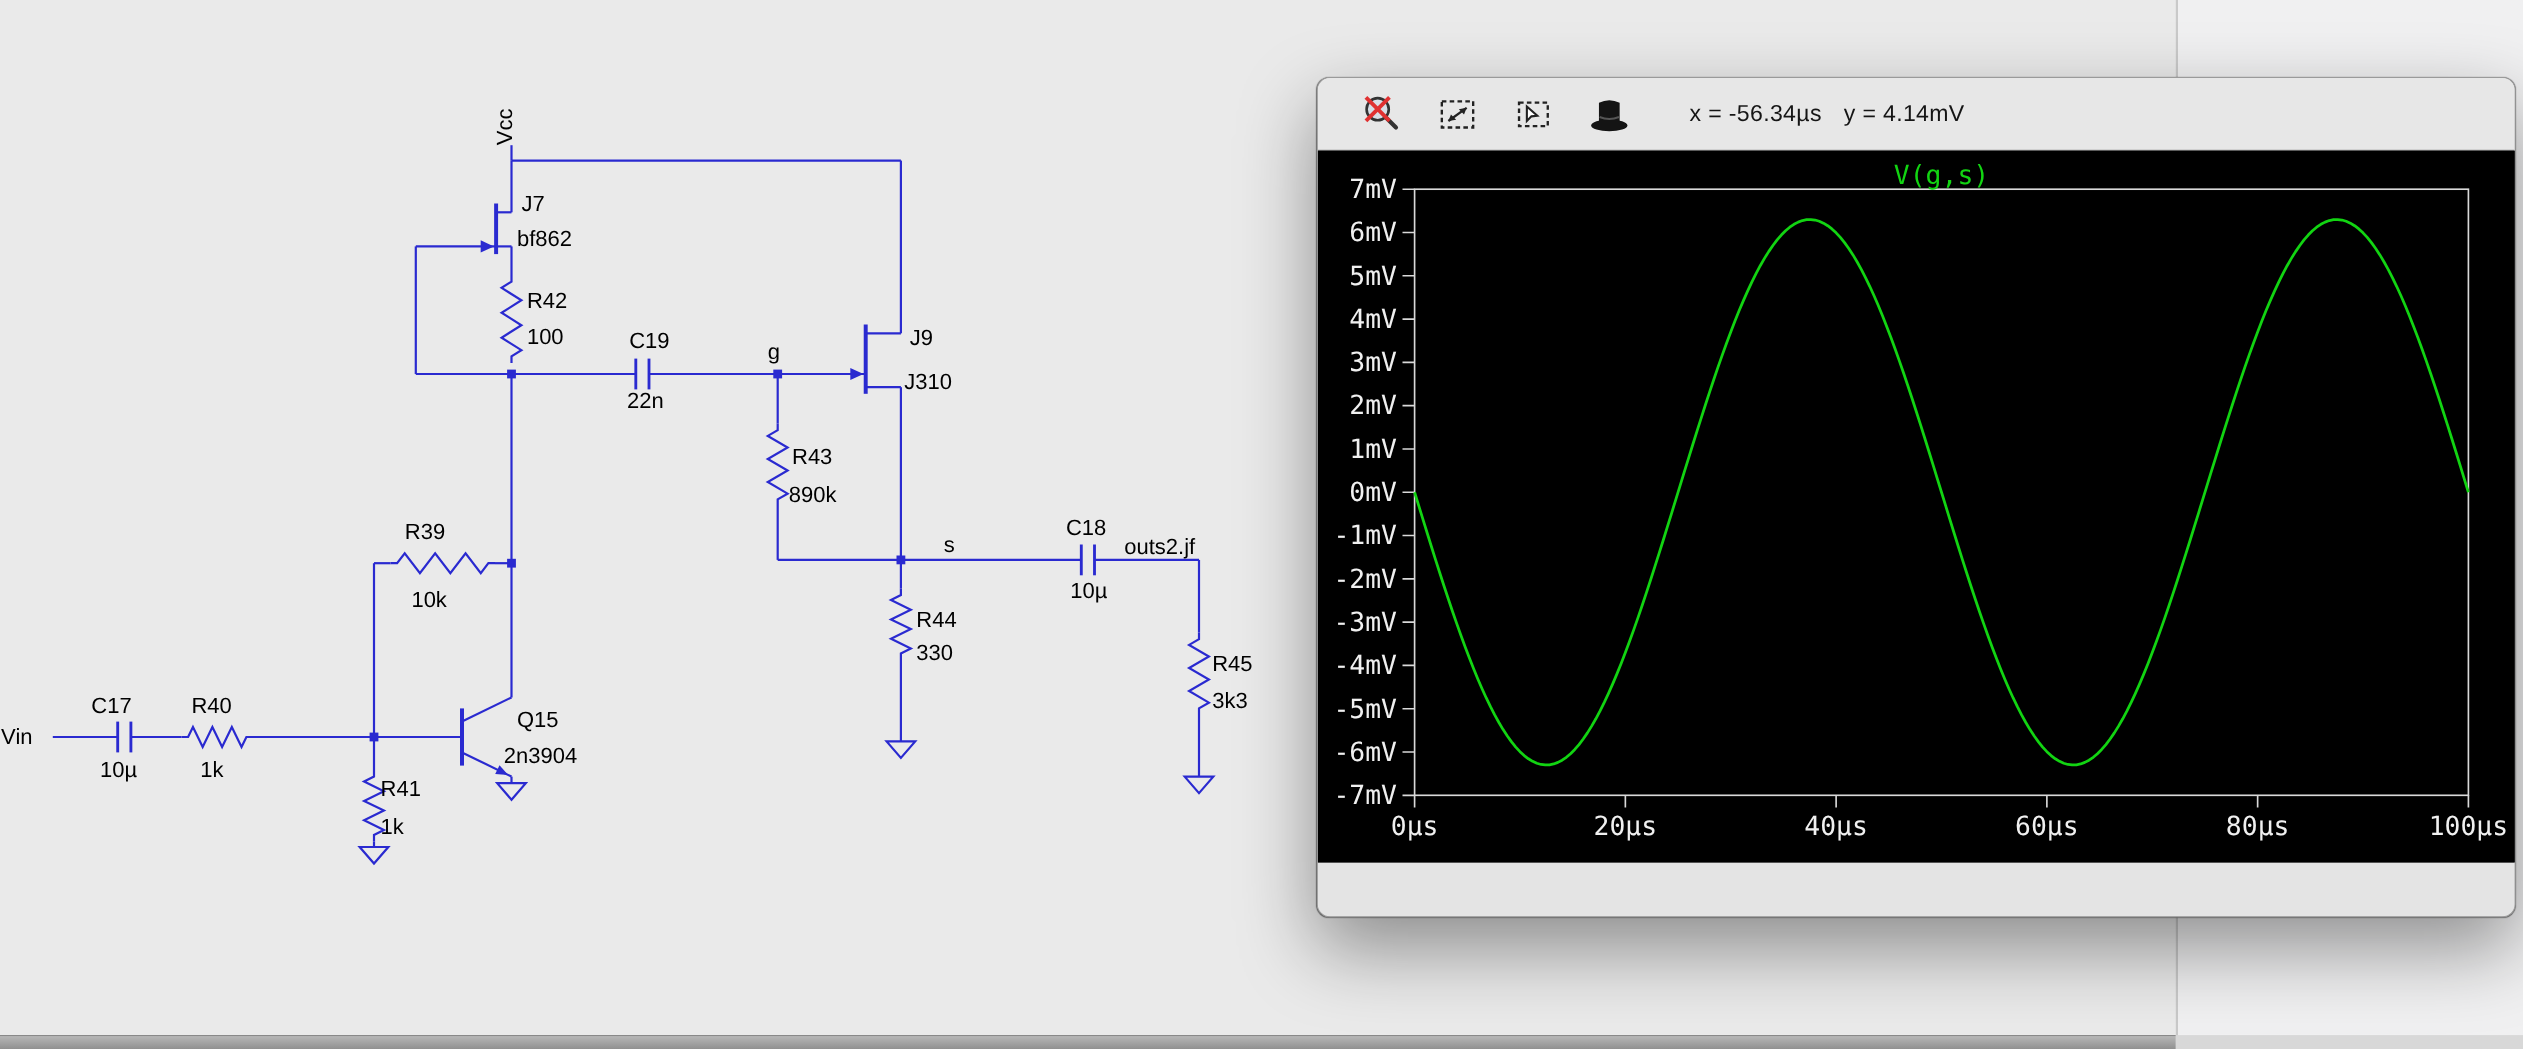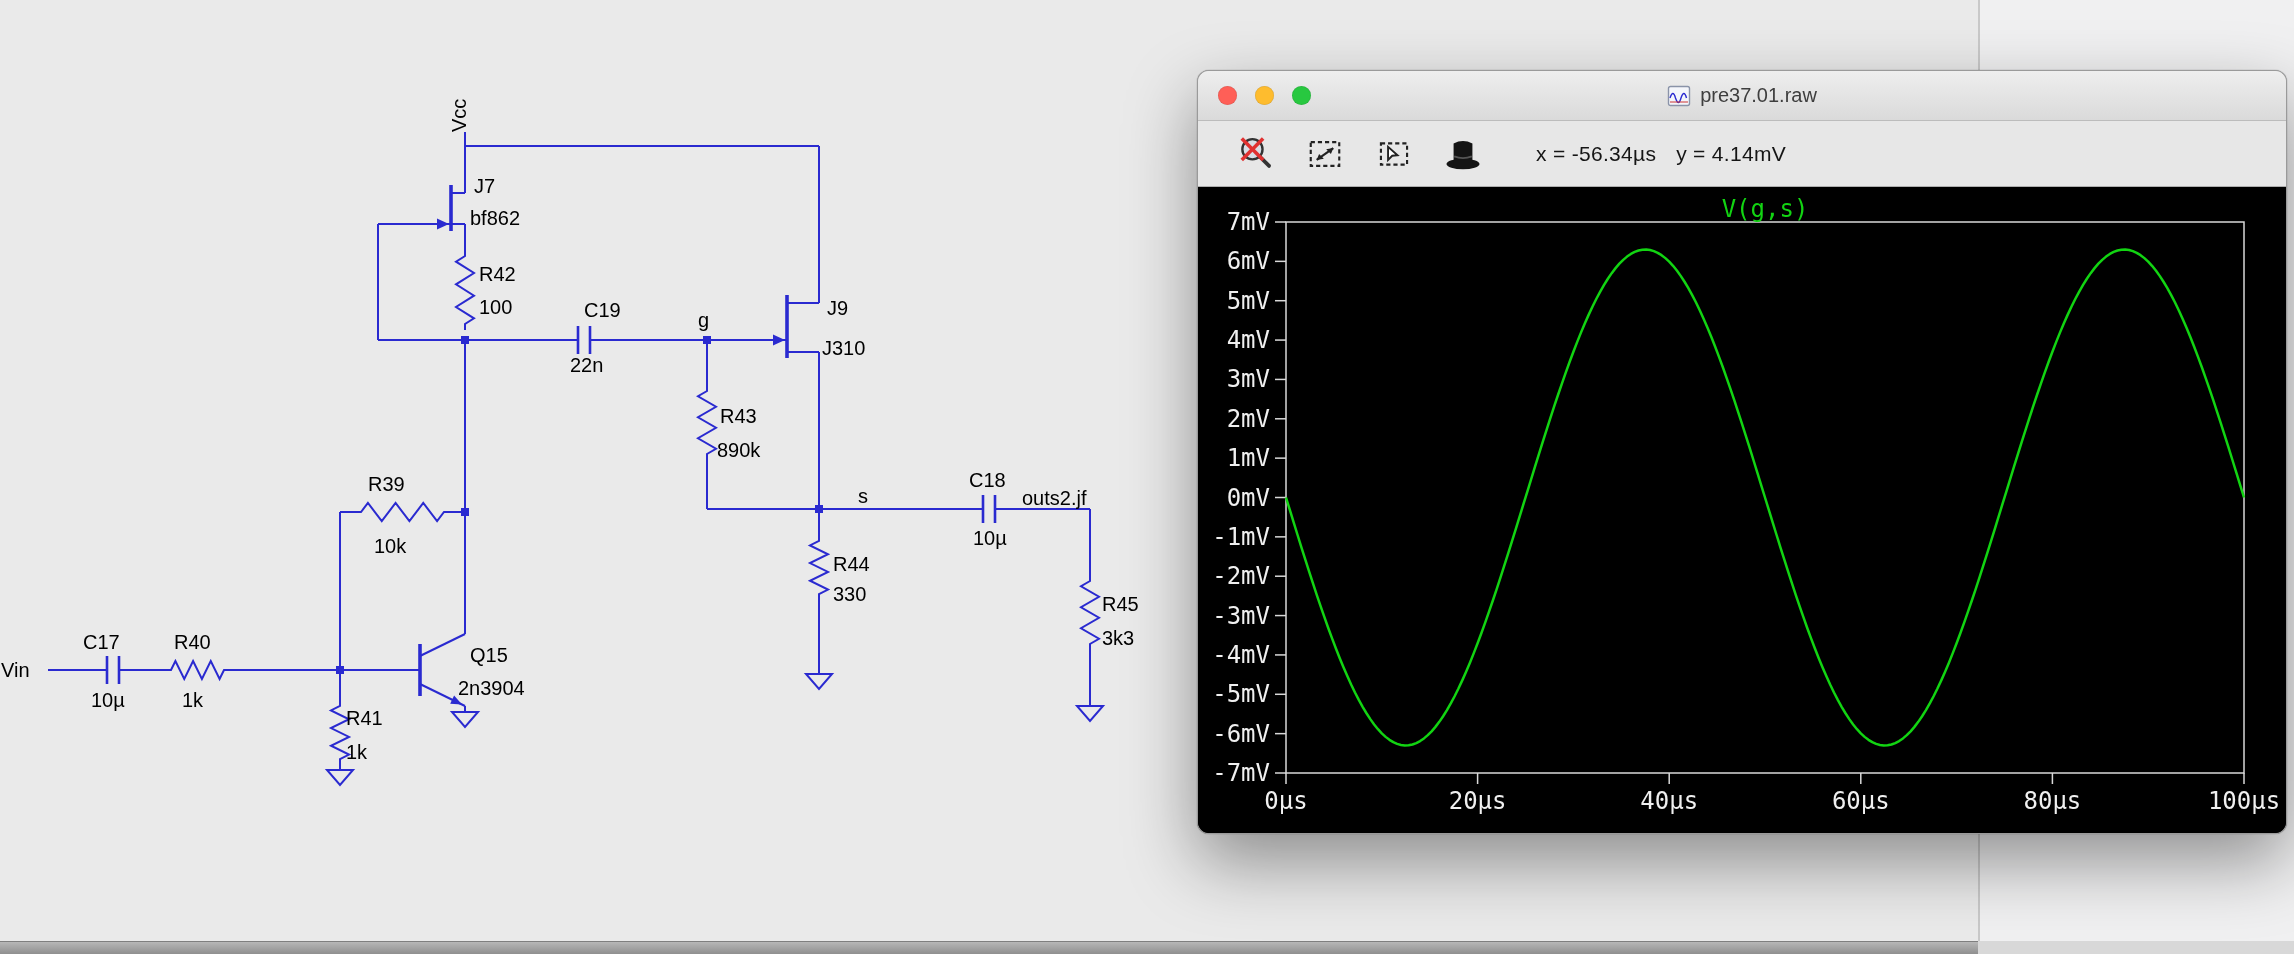--- a/index.html
+++ b/index.html
@@ -114,21 +114,21 @@
         <rect x="461" y="508" width="8" height="8" fill="#2a2ad0"></rect>
         <rect x="815" y="505" width="8" height="8" fill="#2a2ad0"></rect>
         <rect x="336" y="666" width="8" height="8" fill="#2a2ad0"></rect>
       </svg>
 
     <span class="slabel vrot" style="left:471px;top:108px">Vcc</span>
     <span class="slabel" style="left:474px;top:174px">J7</span>
     <span class="slabel" style="left:470px;top:206px">bf862</span>
     <span class="slabel" style="left:479px;top:262px">R42</span>
     <span class="slabel" style="left:479px;top:295px">100</span>
-    <span class="slabel" style="left:584px;top:298px">C19</span>
+    <span class="slabel" style="left:572px;top:298px">C19</span>
     <span class="slabel" style="left:570px;top:353px">22n</span>
     <span class="slabel" style="left:698px;top:308px">g</span>
     <span class="slabel" style="left:827px;top:296px">J9</span>
     <span class="slabel" style="left:822px;top:336px">J310</span>
     <span class="slabel" style="left:720px;top:404px">R43</span>
     <span class="slabel" style="left:717px;top:438px">890k</span>
     <span class="slabel" style="left:858px;top:484px">s</span>
     <span class="slabel" style="left:969px;top:468px">C18</span>
     <span class="slabel" style="left:973px;top:526px">10µ</span>
     <span class="slabel" style="left:1022px;top:486px">outs2.jf</span>
@@ -144,35 +144,20 @@
     <span class="slabel" style="left:174px;top:630px">R40</span>
     <span class="slabel" style="left:182px;top:688px">1k</span>
     <span class="slabel" style="left:346px;top:706px">R41</span>
     <span class="slabel" style="left:346px;top:740px">1k</span>
     <span class="slabel" style="left:470px;top:643px">Q15</span>
     <span class="slabel" style="left:458px;top:676px">2n3904</span>
   </div>
 
   <div id="plot-window">
 
-    <div class="titlebar">
-      <div class="lights">
-        <span class="light red"></span>
-        <span class="light yellow"></span>
-        <span class="light green"></span>
-      </div>
-      <div class="title-group">
-        <svg width="24" height="22" viewBox="0 0 24 22">
-          <rect x="1.5" y="1.5" width="21" height="19" rx="2" fill="#f4f6fb" stroke="#8a93a8" stroke-width="1.4"></rect>
-          <path d="M3 13 q3 -9 5.5 0 q3 9 5.5 0 q3 -9 5.5 0" fill="none" stroke="#2a2ad0" stroke-width="1.4"></path>
-          <line x1="3" y1="17" x2="21" y2="17" stroke="#c33" stroke-width="1.2"></line>
-        </svg>
-        <span>pre37.01.raw</span>
-      </div>
-    </div>
 
     <div class="toolbar">
       <span class="tool-btn">
         <svg width="38" height="38" viewBox="0 0 32 32">
           <circle cx="13" cy="12" r="8.5" fill="rgba(190,205,230,.35)" stroke="#333" stroke-width="2"></circle>
           <line x1="19.5" y1="18.5" x2="27" y2="26" stroke="#333" stroke-width="3.2" stroke-linecap="round"></line>
           <line x1="4" y1="3" x2="22" y2="21" stroke="#e03131" stroke-width="3"></line>
           <line x1="22" y1="3" x2="4" y2="21" stroke="#e03131" stroke-width="3"></line>
         </svg>
       </span>

